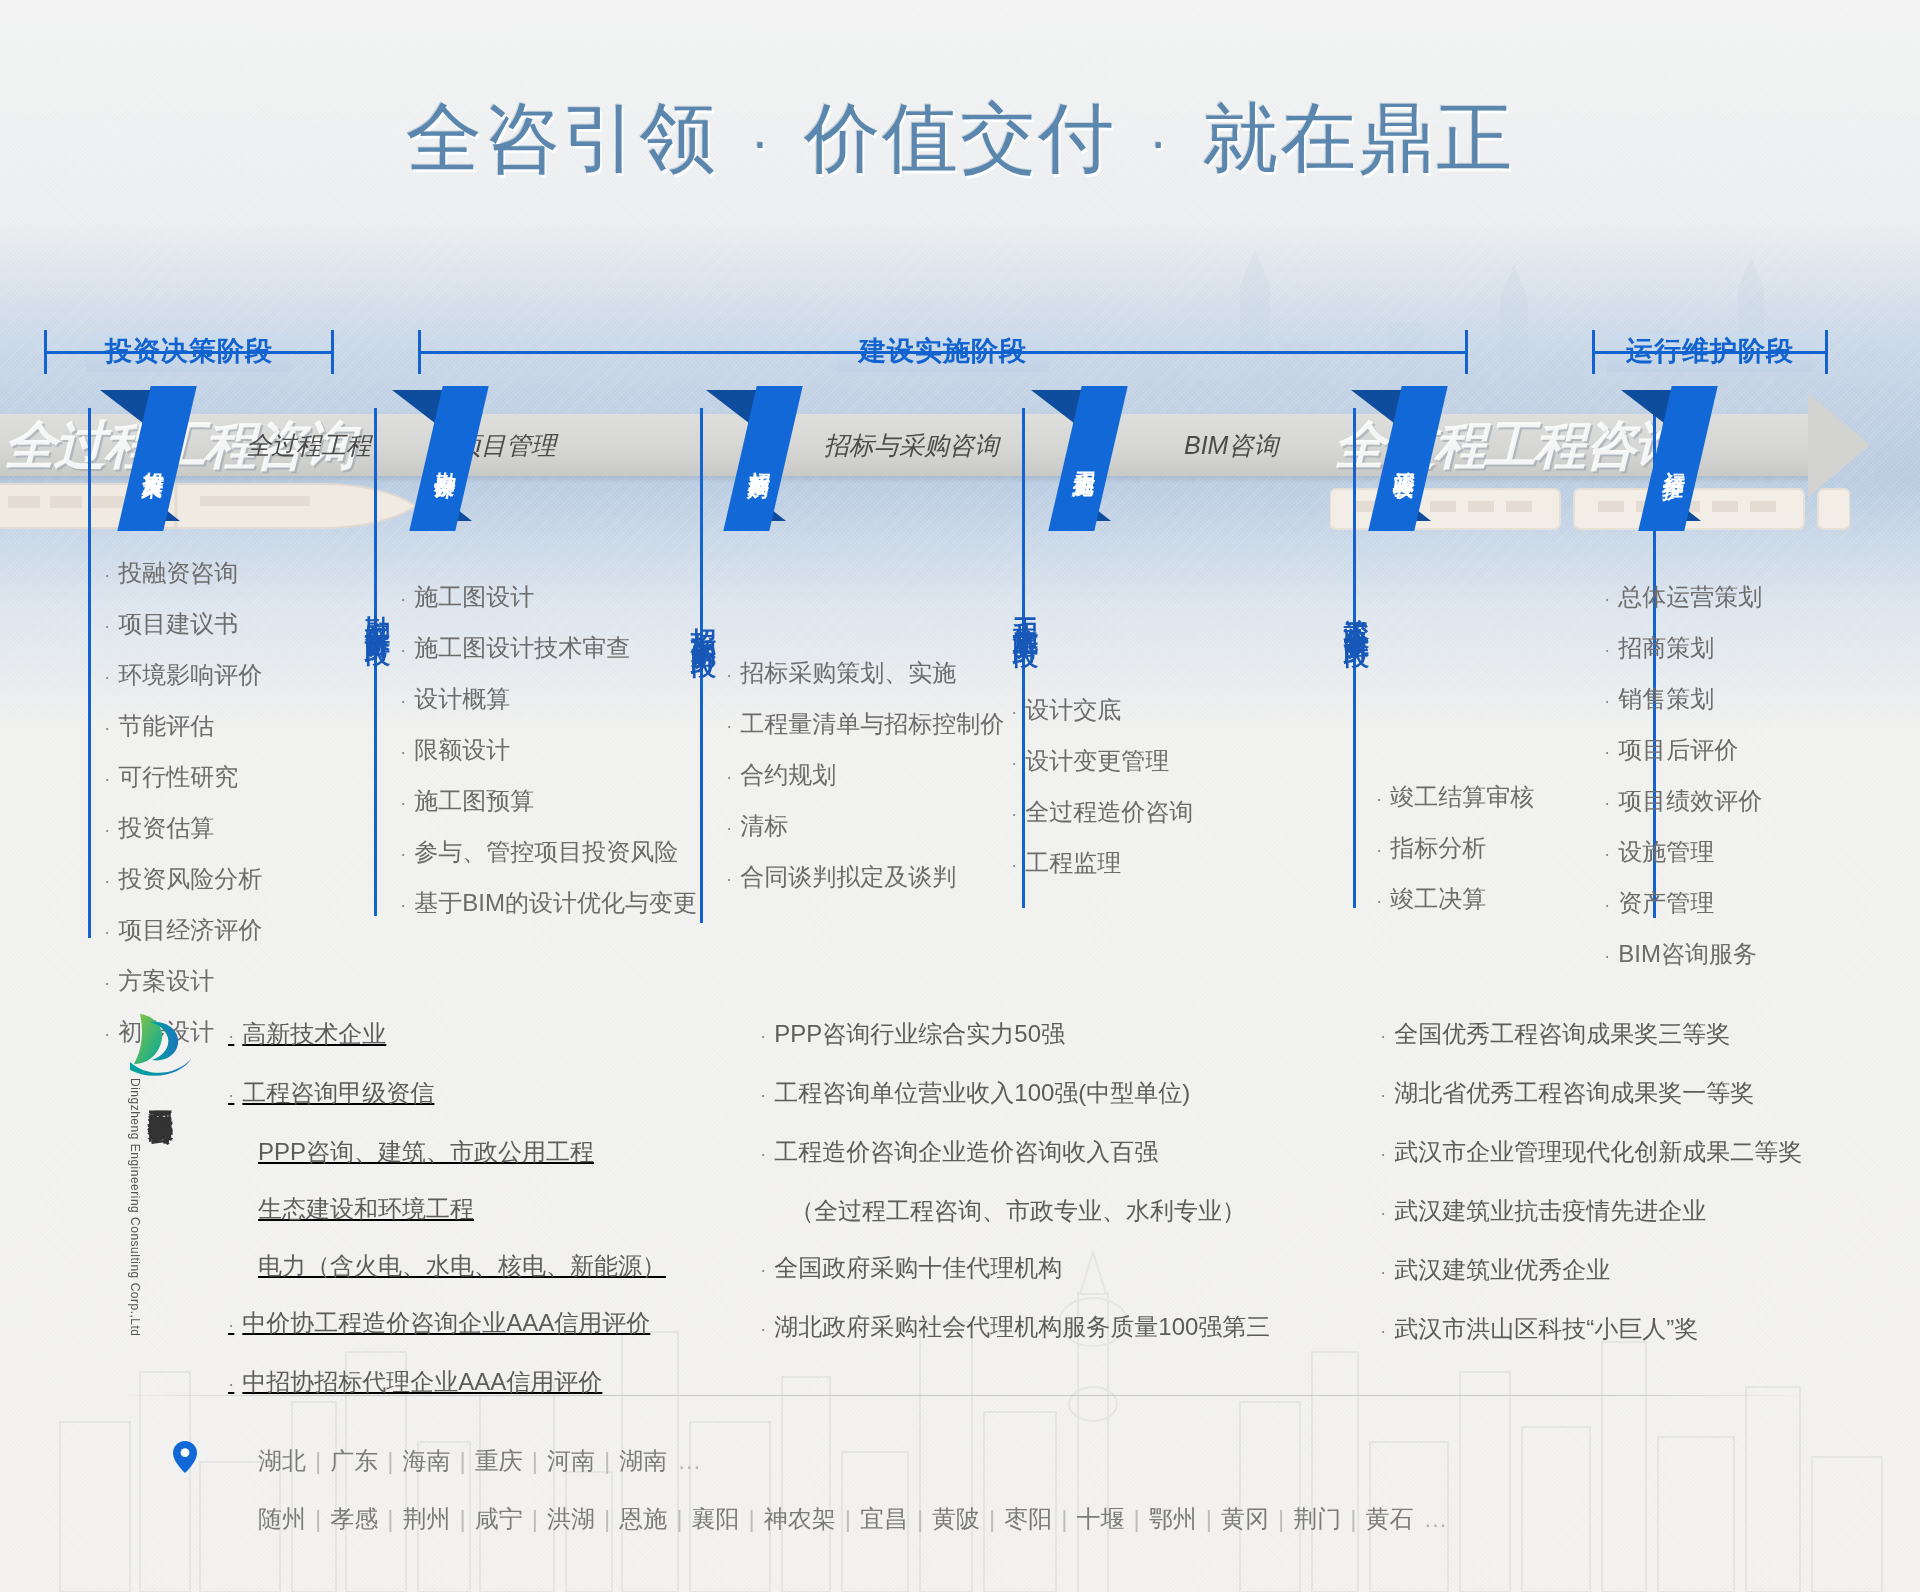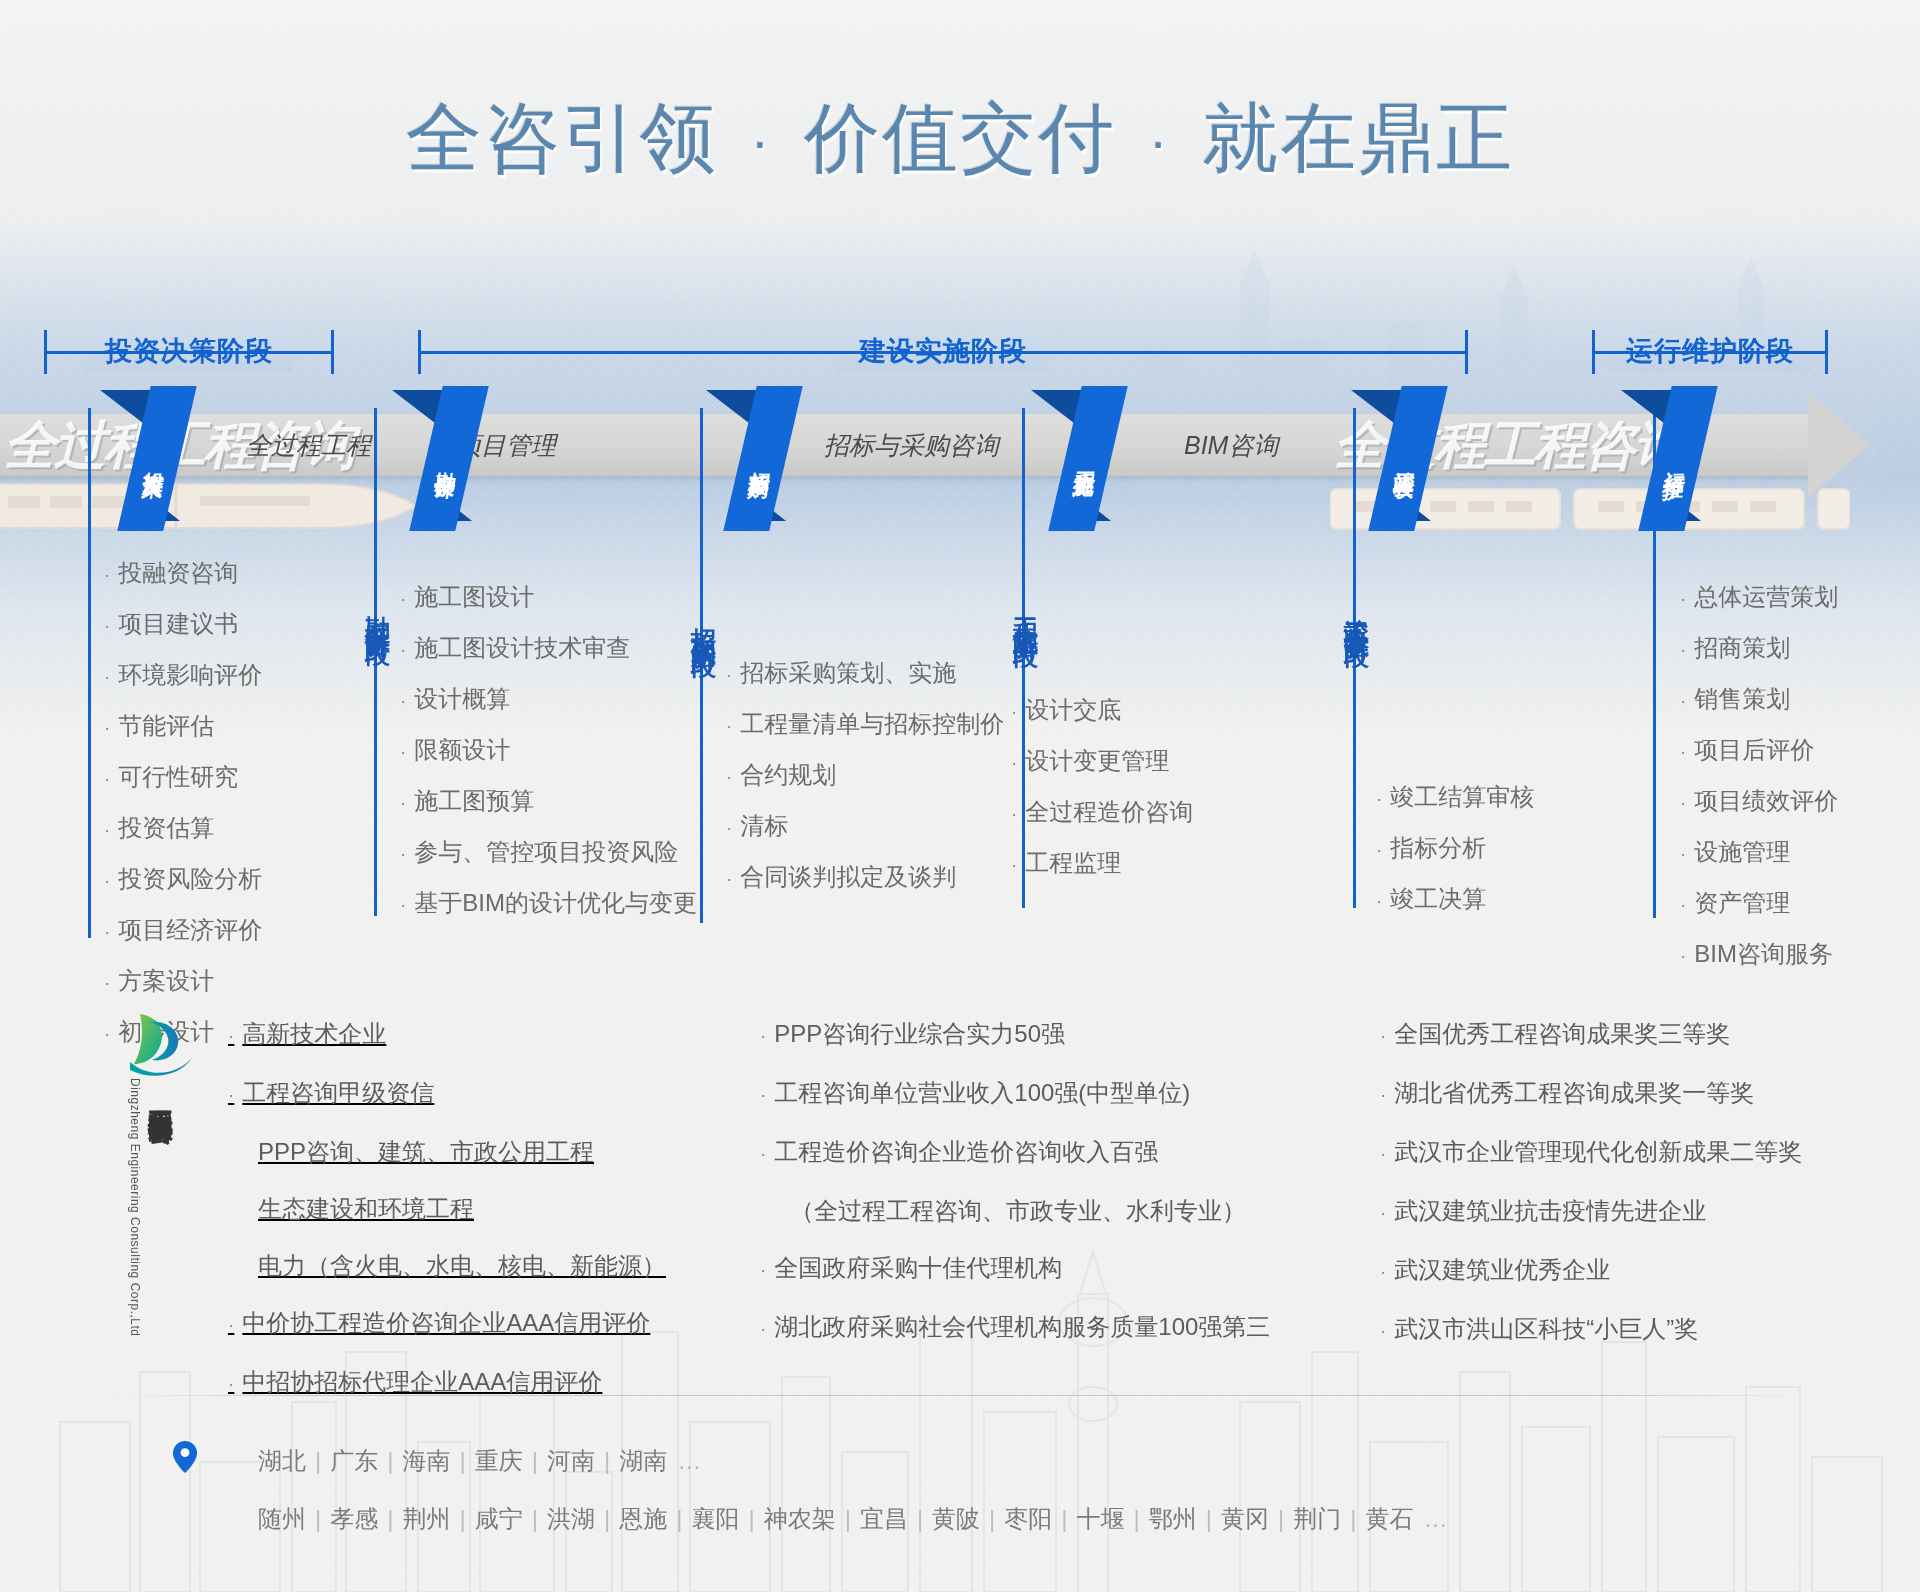--- a/index.html
+++ b/index.html
@@ -368,21 +368,21 @@
     <div class="item"><b>·</b>设计交底</div>
     <div class="item"><b>·</b>设计变更管理</div>
     <div class="item"><b>·</b>全过程造价咨询</div>
     <div class="item"><b>·</b>工程监理</div>
   </div>
 <div class="col" id="col4" style="left:1376px;top:772px;">
     <div class="item"><b>·</b>竣工结算审核</div>
     <div class="item"><b>·</b>指标分析</div>
     <div class="item"><b>·</b>竣工决算</div>
   </div>
-<div class="col" id="col5" style="left:1680px;top:572px;">
+<div class="col" id="col5" style="left:1604px;top:572px;">
     <div class="item"><b>·</b>总体运营策划</div>
     <div class="item"><b>·</b>招商策划</div>
     <div class="item"><b>·</b>销售策划</div>
     <div class="item"><b>·</b>项目后评价</div>
     <div class="item"><b>·</b>项目绩效评价</div>
     <div class="item"><b>·</b>设施管理</div>
     <div class="item"><b>·</b>资产管理</div>
     <div class="item"><b>·</b>BIM咨询服务</div>
   </div>
 

